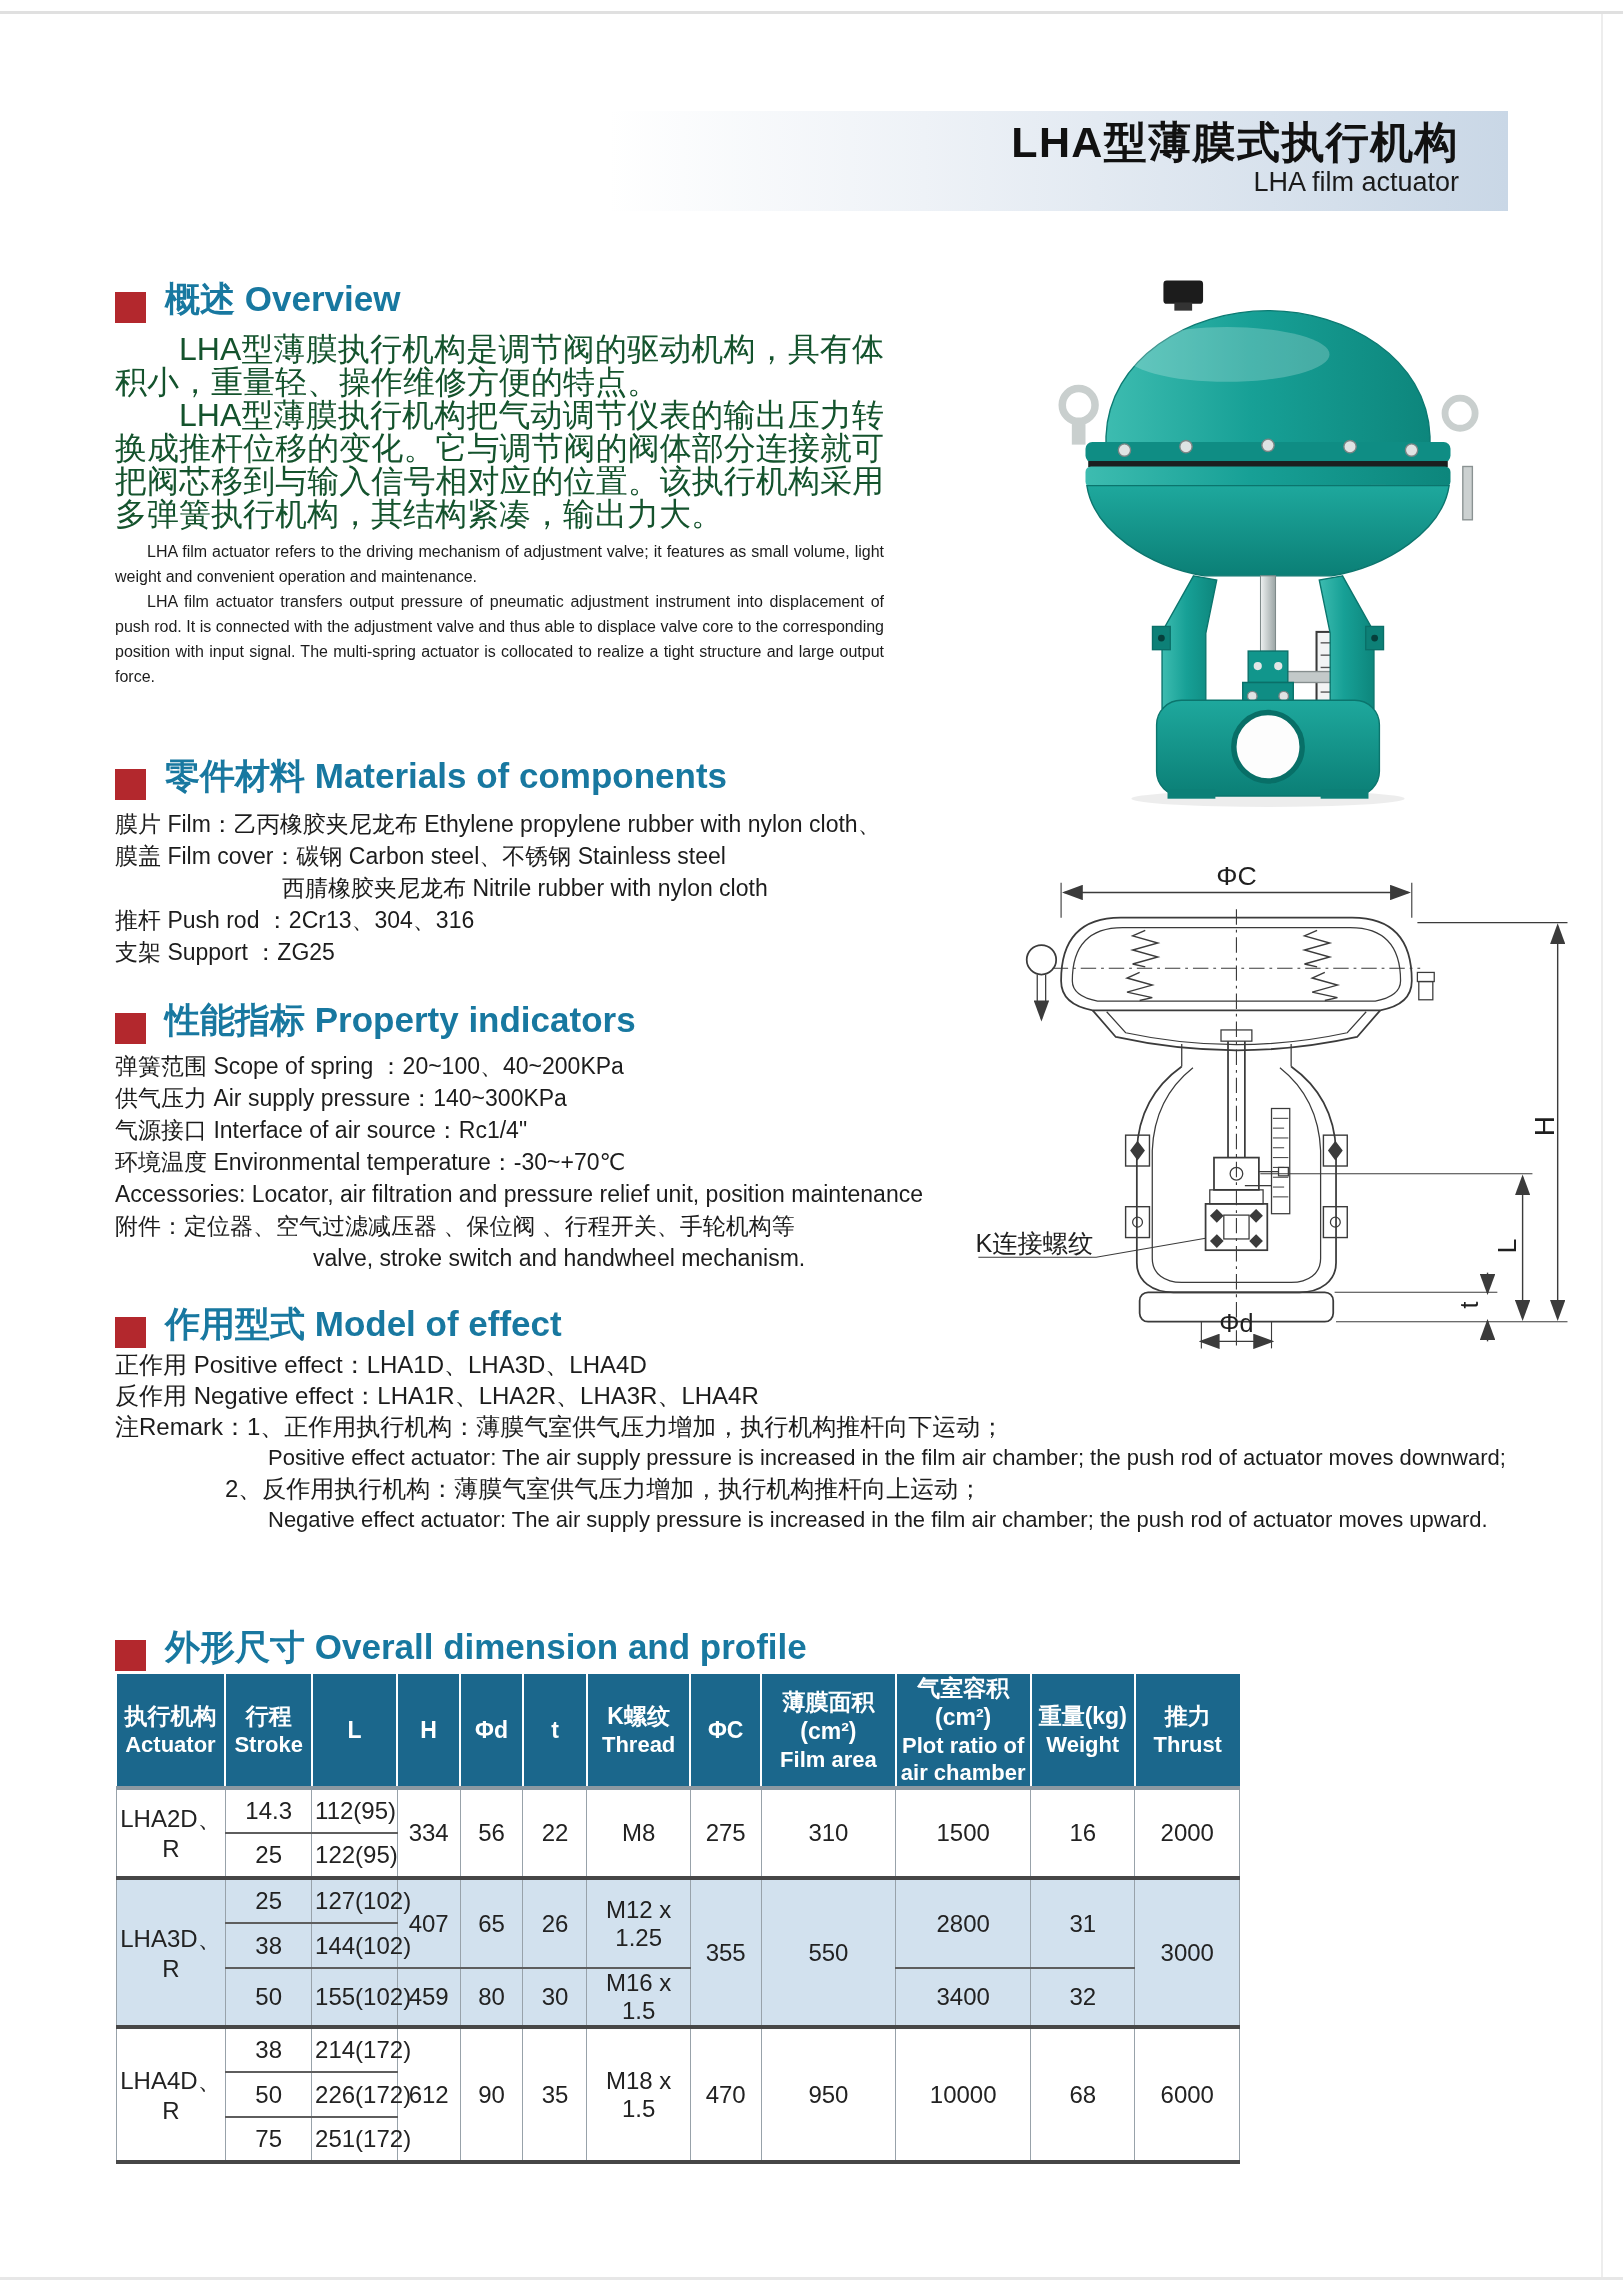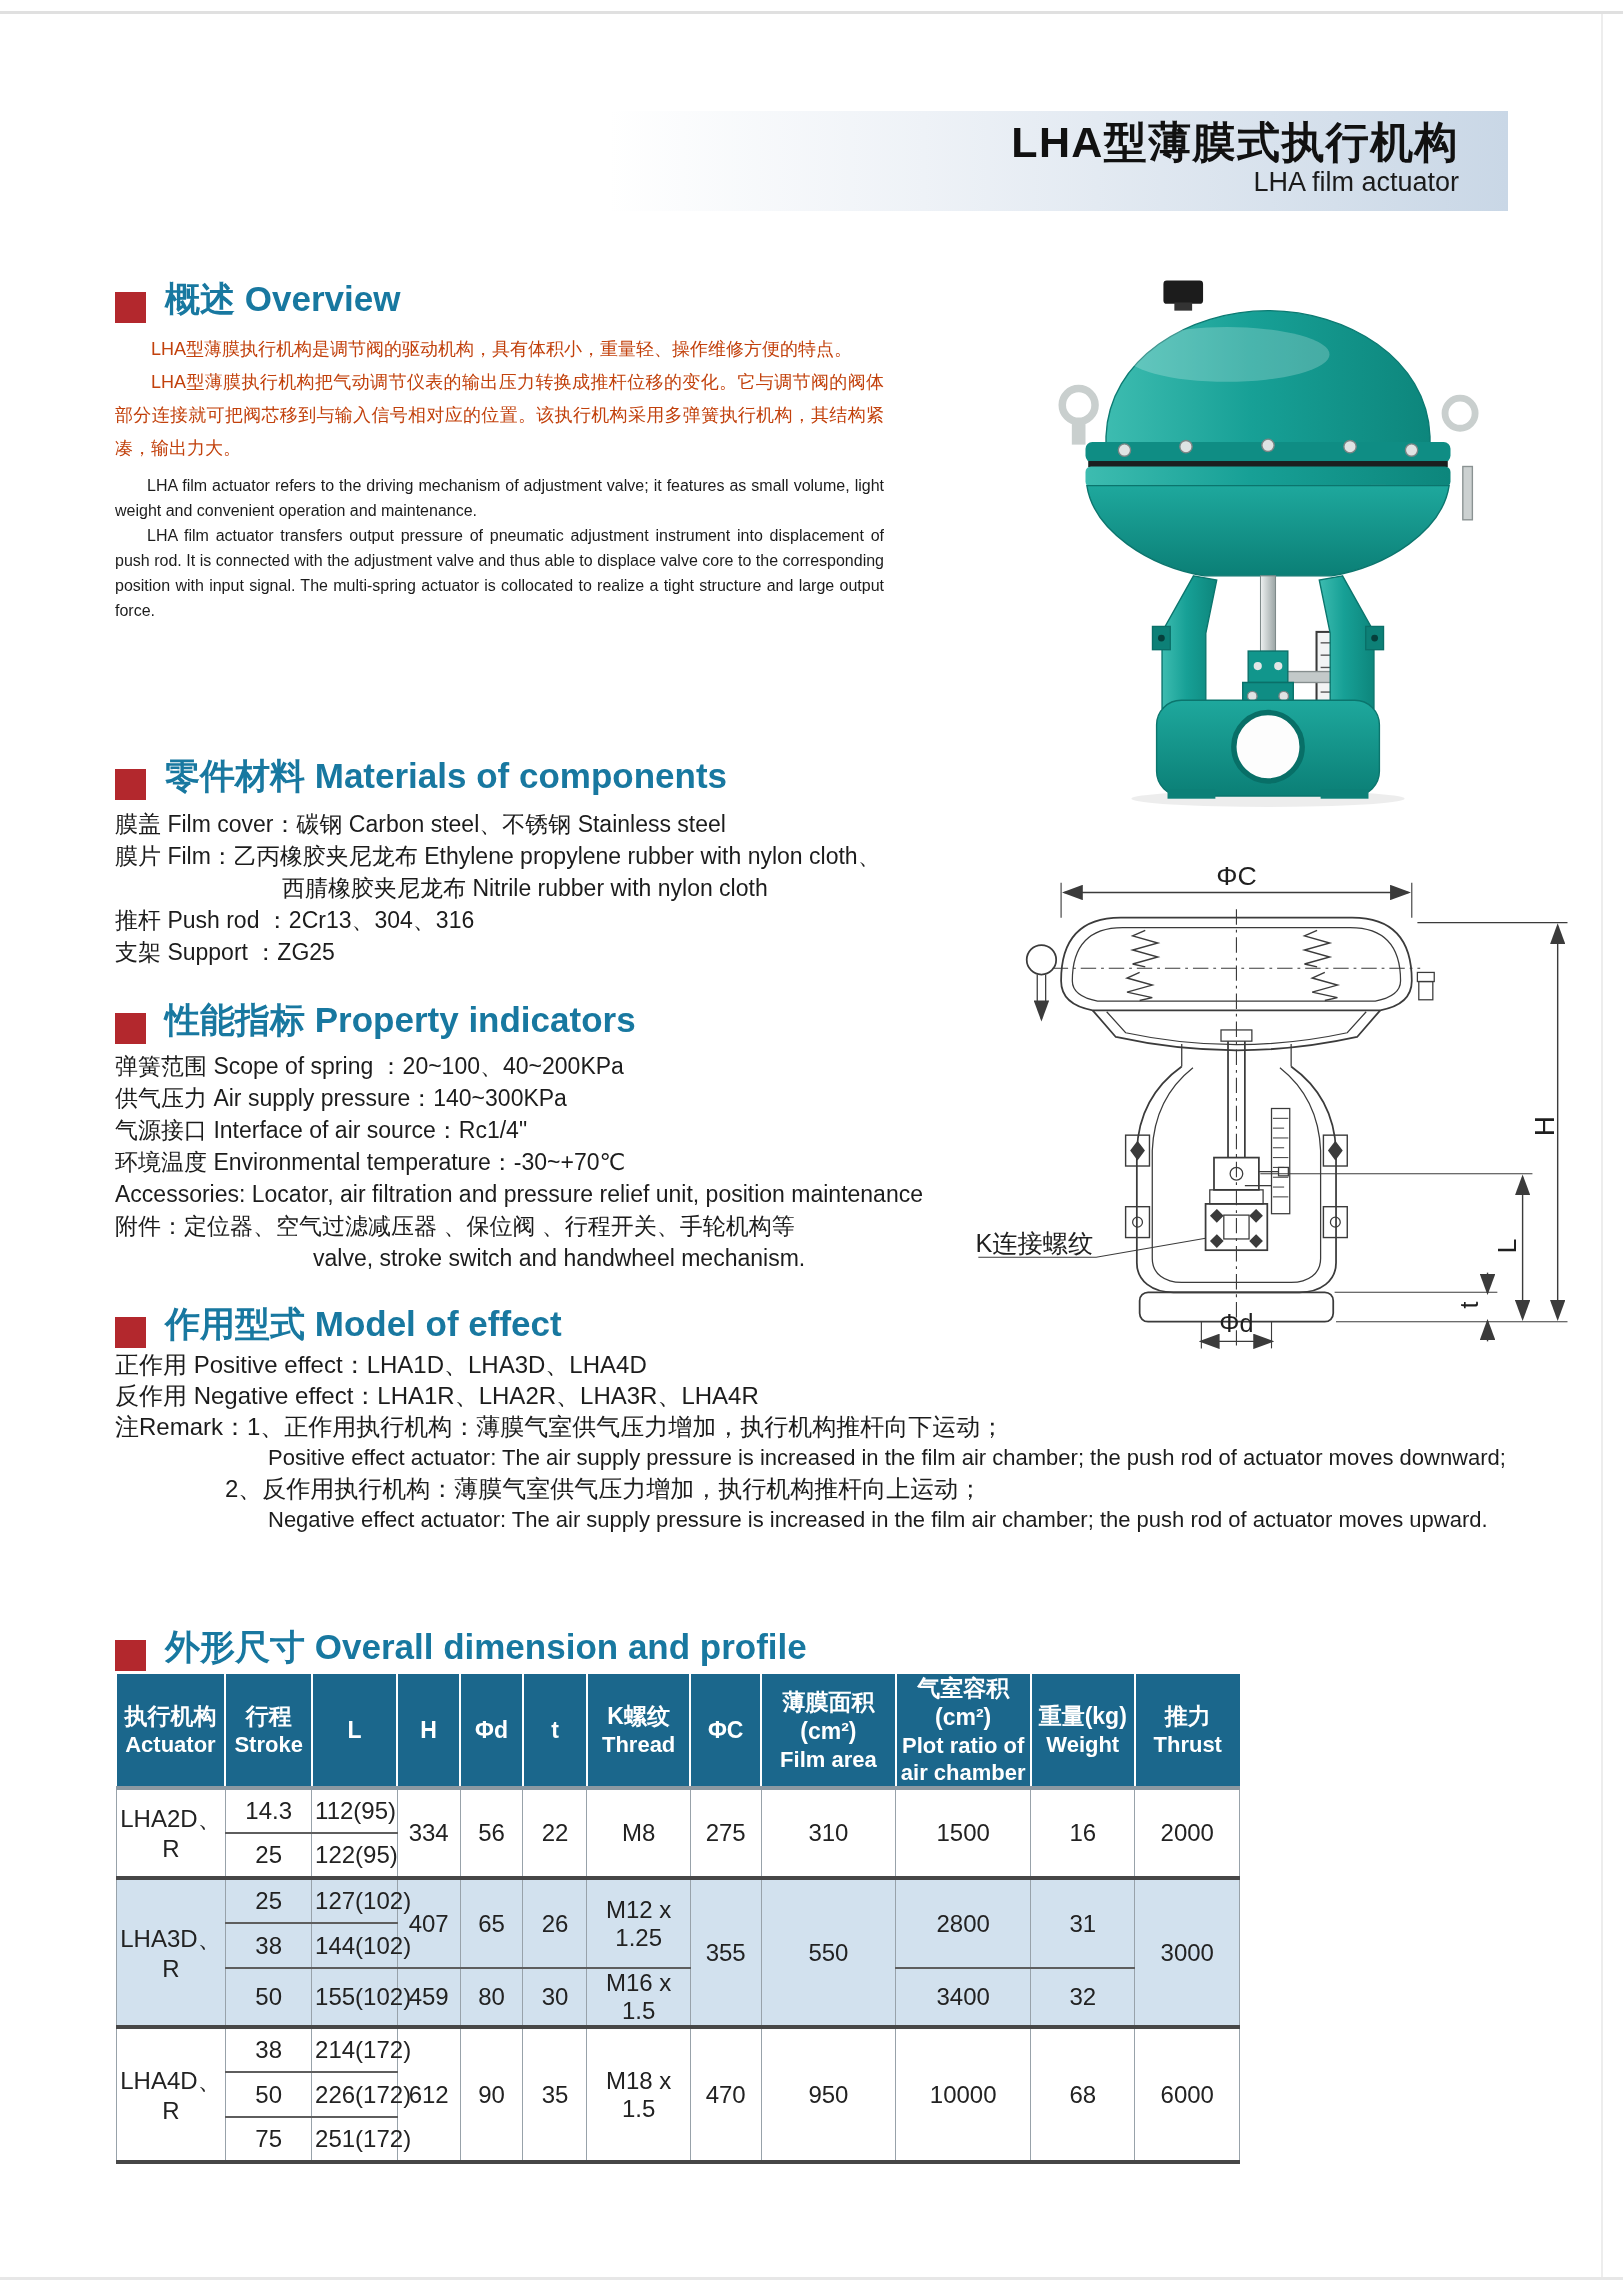--- a/index.html
+++ b/index.html
@@ -24,21 +24,21 @@
   }
   .band .t1{font-size:43px;font-weight:bold;letter-spacing:1.4px;color:#111;line-height:48px;}
   .band .t2{font-size:27px;font-weight:400;color:#1b1b1b;line-height:33px;}
 
   
   .sec-head{position:absolute;left:115px;display:flex;align-items:flex-end;gap:19px;}
   .sec-head .bullet{width:31px;height:31px;background:#b3282d;flex:0 0 auto;}
   .sec-head .ht{font-size:35px;font-weight:bold;color:#1878a0;white-space:nowrap;}
 
   .txtblock{position:absolute;left:115px;width:769px;}
-  .zh-p{font-size:18px;line-height:33px;text-indent:2em;margin:0;color:#c2410c;text-align:justify;}
+  .zh-p{font-size:32px;line-height:33px;text-indent:2em;margin:0;color:#14532d;text-align:justify;}
   .en-p{font-size:16px;line-height:25px;text-indent:2em;margin:0;color:#1c1c1c;text-align:justify;}
   .en-gap{margin-top:8.2px;}
 
   .line-list div{font-size:23px;line-height:32px;color:#1c1c1c;white-space:nowrap;}
   .indent-245{padding-left:167px;}
   .indent-290{padding-left:198px;}
 
   .model-block{position:absolute;left:115px;width:1439px;}
   .model-block .m-zh{font-size:24px;line-height:31px;color:#1c1c1c;white-space:nowrap;}
   .model-block .m-en{font-size:22px;line-height:31px;color:#1c1c1c;padding-left:153px;white-space:nowrap;}
@@ -274,22 +274,22 @@
     <p class="zh-p">LHA型薄膜执行机构把气动调节仪表的输出压力转换成推杆位移的变化。它与调节阀的阀体部分连接就可把阀芯移到与输入信号相对应的位置。该执行机构采用多弹簧执行机构，其结构紧凑，输出力大。</p>
     <p class="en-p en-gap">LHA film actuator refers to the driving mechanism of adjustment valve; it features as small volume, light weight and convenient operation and maintenance.</p>
     <p class="en-p">LHA film actuator transfers output pressure of pneumatic adjustment instrument into displacement of push rod. It is connected with the adjustment valve and thus able to displace valve core to the corresponding position with input signal. The multi-spring actuator is collocated to realize a tight structure and large output force.</p>
   </div>
 
   <div class="sec-head" style="top:753px;">
     <span class="bullet"></span>
     <span class="ht"><span>零件材料</span> <span>Materials of components</span></span>
   </div>
   <div class="txtblock line-list" style="top:808px;width:804px;">
+    <div>膜片 Film：乙丙橡胶夹尼龙布 Ethylene propylene rubber with nylon cloth、</div>
     <div>膜盖 Film cover：碳钢 Carbon steel、不锈钢 Stainless steel</div>
-    <div>膜片 Film：乙丙橡胶夹尼龙布 Ethylene propylene rubber with nylon cloth、</div>
     <div class="indent-245">西腈橡胶夹尼龙布 Nitrile rubber with nylon cloth</div>
     <div>推杆 Push rod ：2Cr13、304、316</div>
     <div>支架 Support ：ZG25</div>
   </div>
 
   <div class="sec-head" style="top:997px;">
     <span class="bullet"></span>
     <span class="ht"><span>性能指标</span> <span>Property indicators</span></span>
   </div>
   <div class="txtblock line-list" style="top:1050px;width:804px;">

